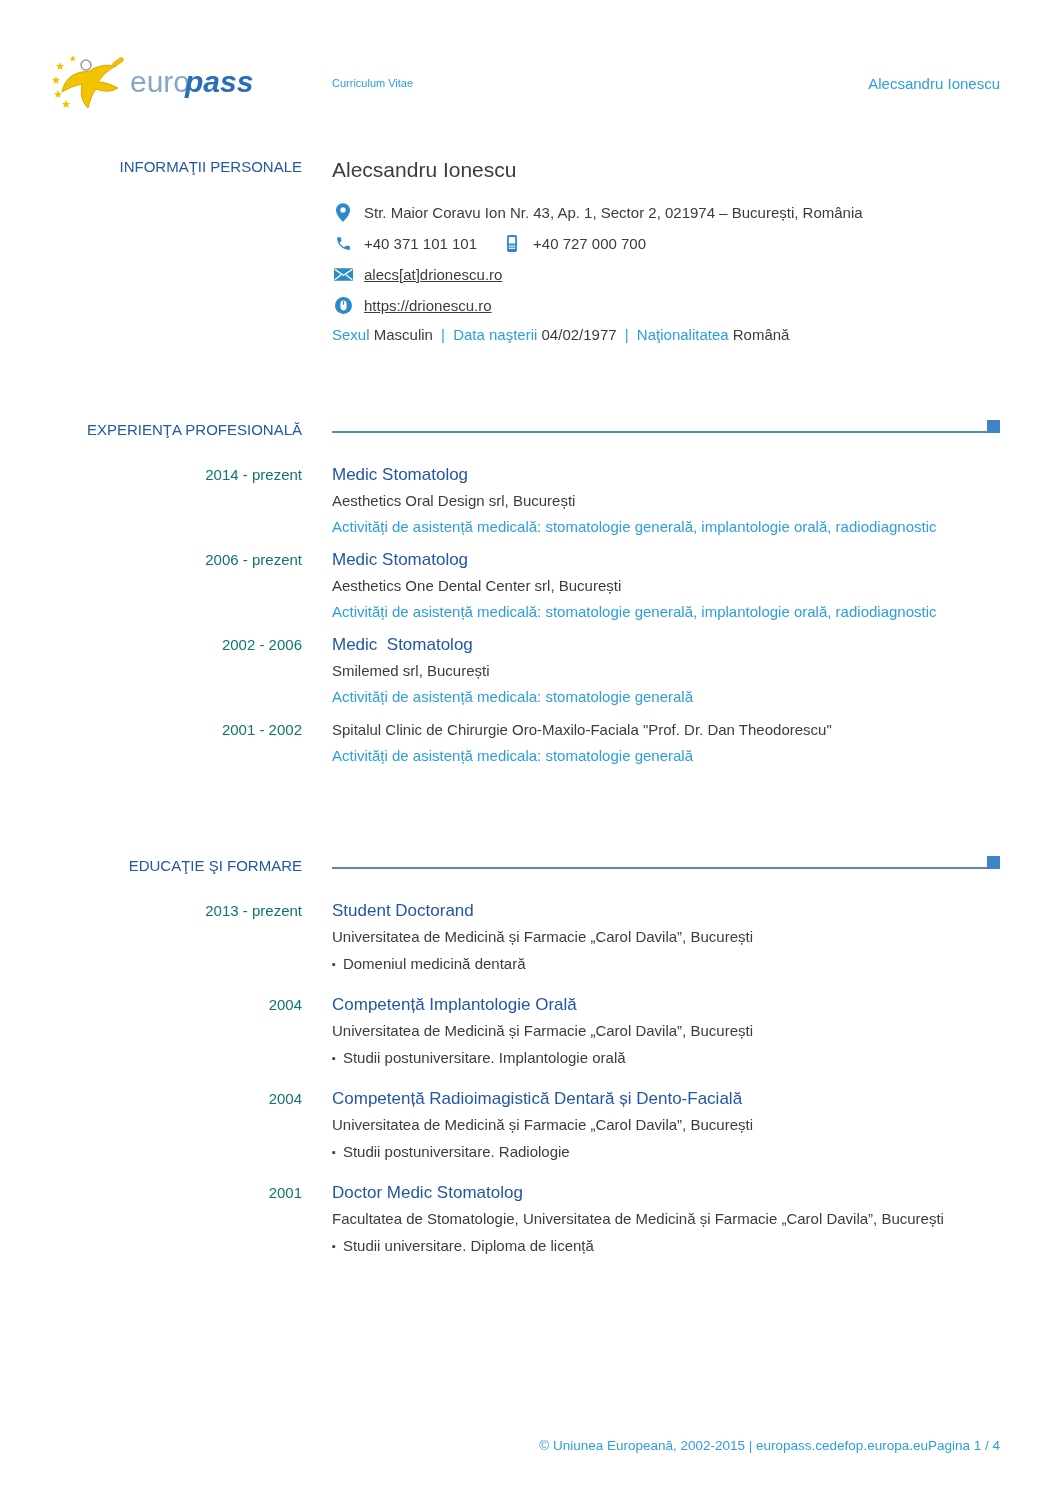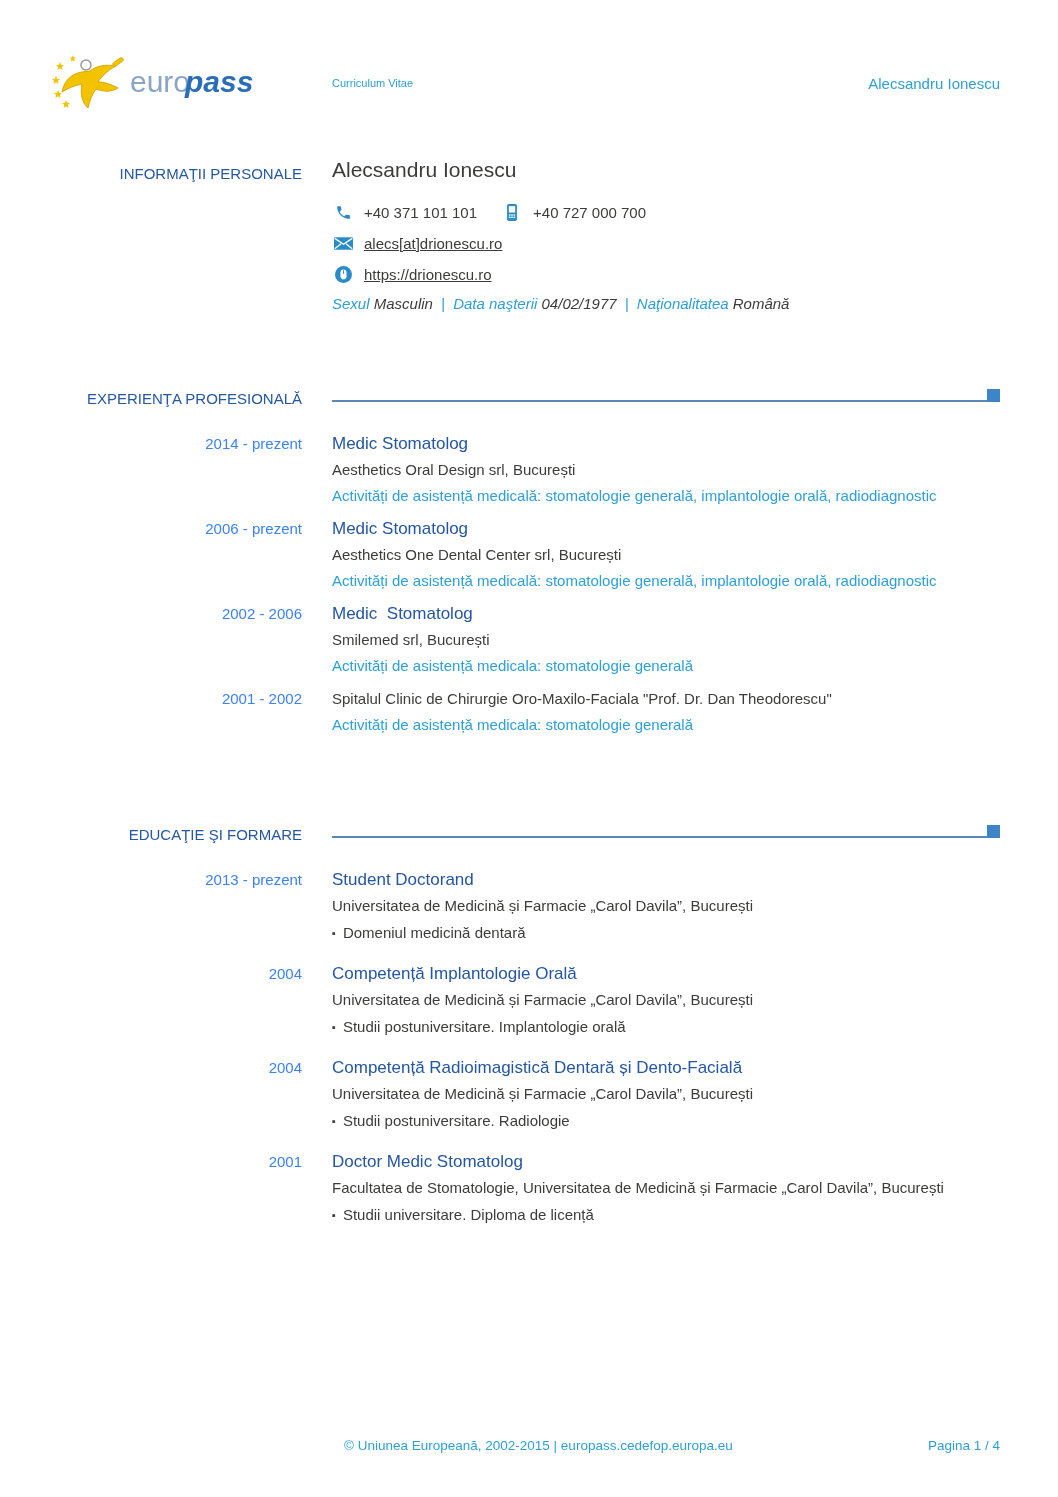--- a/index.html
+++ b/index.html
@@ -7,21 +7,21 @@
   body {
     width: 1058px; height: 1497px;
     font-family: "Liberation Sans", sans-serif;
     color: #3c3c3b;
     position: relative;
     overflow: hidden;
   }
   .page { position: relative; width: 1058px; height: 1497px; padding: 0 58px 0 52px; }
 
   
-  .row { display: flex; align-items: flex-end; }
+  .row { display: flex; align-items: flex-start; }
   .col-label { width: 250px; flex-shrink: 0; text-align: right; }
   .col-content { margin-left: 30px; flex: 1; min-width: 0; }
 
   
   .header { padding-top: 38px; display: flex; align-items: center; height: 128px; }
   .logo-box { width: 250px; flex-shrink: 0; }
   .header-right { margin-left: 30px; flex: 1; display: flex; justify-content: space-between; align-items: center; }
   .doc-type { color: #2d9fd9; font-size: 11px; }
   .header-owner { color: #2d9fd9; font-size: 15px; }
   .logo-euro { fill: #8aa5c6; font-size: 30px; font-family: "Liberation Sans", sans-serif; }
@@ -29,48 +29,48 @@
 
   
   .section-personal { margin-top: 30px; }
   .label-blue { color: #2457a4; font-size: 15px; }
   .person-name { font-size: 21px; color: #3c3c3b; }
   .contact-list { margin-top: 20px; }
   .contact-row { display: flex; align-items: center; height: 20px; margin-bottom: 11px; font-size: 15px; }
   .contact-icon { width: 22px; display: inline-flex; justify-content: center; margin-right: 10px; flex-shrink: 0; }
   .contact-icon.pad { margin-left: 24px; }
   .link { color: #3c3c3b; text-decoration: underline; }
-  .sex-row { margin-top: 4px; font-size: 15px; font-style: italic; }
+  .sex-row { margin-top: 4px; font-size: 15px; }
   .lite { color: #2d9fd9; }
   .sep { color: #2d9fd9; padding: 0 4px; }
 
   
   .section-header { display: flex; align-items: center; }
   .section-title { width: 250px; flex-shrink: 0; text-align: right; color: #2457a4; font-size: 15px; }
   .section-line { margin-left: 30px; flex: 1; position: relative; height: 2px; background: #5b87b5; align-self: center; top: 2px; }
   .section-line .endcap { position: absolute; right: 0; top: -11px; width: 13px; height: 13px; background: #3d85c6; }
 
   .section-experience { margin-top: 78px; }
   .section-education { margin-top: 88px; }
   .entries { margin-top: 24px; }
 
   .entry { display: flex; margin-bottom: 7px; }
-  .entry-period { width: 250px; flex-shrink: 0; text-align: right; color: #3b82f6; font-size: 15px; line-height: 26px; }
+  .entry-period { width: 250px; flex-shrink: 0; text-align: right; color: #0f766e; font-size: 15px; line-height: 26px; }
   .entry-body { margin-left: 30px; flex: 1; min-width: 0; }
   .entry-title { color: #2456a4; font-size: 17px; line-height: 26px; white-space: pre-wrap; }
   .entry-org { color: #3c3c3b; font-size: 15px; line-height: 26px; }
   .entry-act { color: #2d9fd9; font-size: 15px; line-height: 26px; }
   .entry-detail { color: #3c3c3b; font-size: 15px; line-height: 27px; }
   .edu .entry { margin-bottom: 13px; }
   .bullet { color: #3c3c3b; font-size: 11px; margin-right: 7px; position: relative; top: -1px; }
 
   
   .footer {
     position: absolute; left: 344px; right: 58px; bottom: 44px;
-    display: flex; justify-content: space-between;
+    display: flex; justify-content: flex-end;
     color: #2d9fd9; font-size: 13.5px;
   }
 </style>
 </head>
 <body>
 
 <div class="page">
 
   <div class="header">
     <div class="logo-box">
@@ -102,20 +102,29 @@
 
   <div class="section-personal">
     <div class="row">
       <div class="col-label label-blue">INFORMAŢII PERSONALE</div>
       <div class="col-content person-name">Alecsandru Ionescu</div>
     </div>
 
     <div class="row contact-list">
       <div class="col-label"></div>
       <div class="col-content">
+        <div class="contact-row">
+          <span class="contact-icon">
+            <svg width="14" height="19" viewBox="0 0 24 32">
+                <path d="M12 0C5.4 0 0 5.4 0 12c0 9 12 20 12 20s12-11 12-20C24 5.4 18.6 0 12 0z" fill="#2b8bc9"></path>
+                <circle cx="12" cy="11.5" r="4.6" fill="#ffffff"></circle>
+              </svg>
+          </span>
+          <span>Str. Maior Coravu Ion Nr. 43, Ap. 1, Sector 2, 021974 – București, România</span>
+        </div>
         <div class="contact-row">
           <span class="contact-icon">
             <svg width="17" height="17" viewBox="0 0 24 24">
                 <path d="M6.6 10.8c1.4 2.8 3.8 5.1 6.6 6.6l2.2-2.2c.3-.3.7-.4 1-.2 1.1.4 2.4.6 3.6.6.6 0 1 .4 1 1V20c0 .6-.4 1-1 1C10.6 21 3 13.4 3 4c0-.6.5-1 1-1h3.5c.6 0 1 .4 1 1 0 1.3.2 2.5.6 3.6.1.4 0 .8-.2 1l-2.3 2.2z" fill="#2b8bc9"></path>
               </svg>
           </span>
           <span>+40 371 101 101</span>
           <span class="contact-icon pad">
             <svg width="12" height="17" viewBox="0 0 16 24">
                 <rect x="1" y="0" width="14" height="24" rx="2.5" fill="#2b8bc9"></rect>

